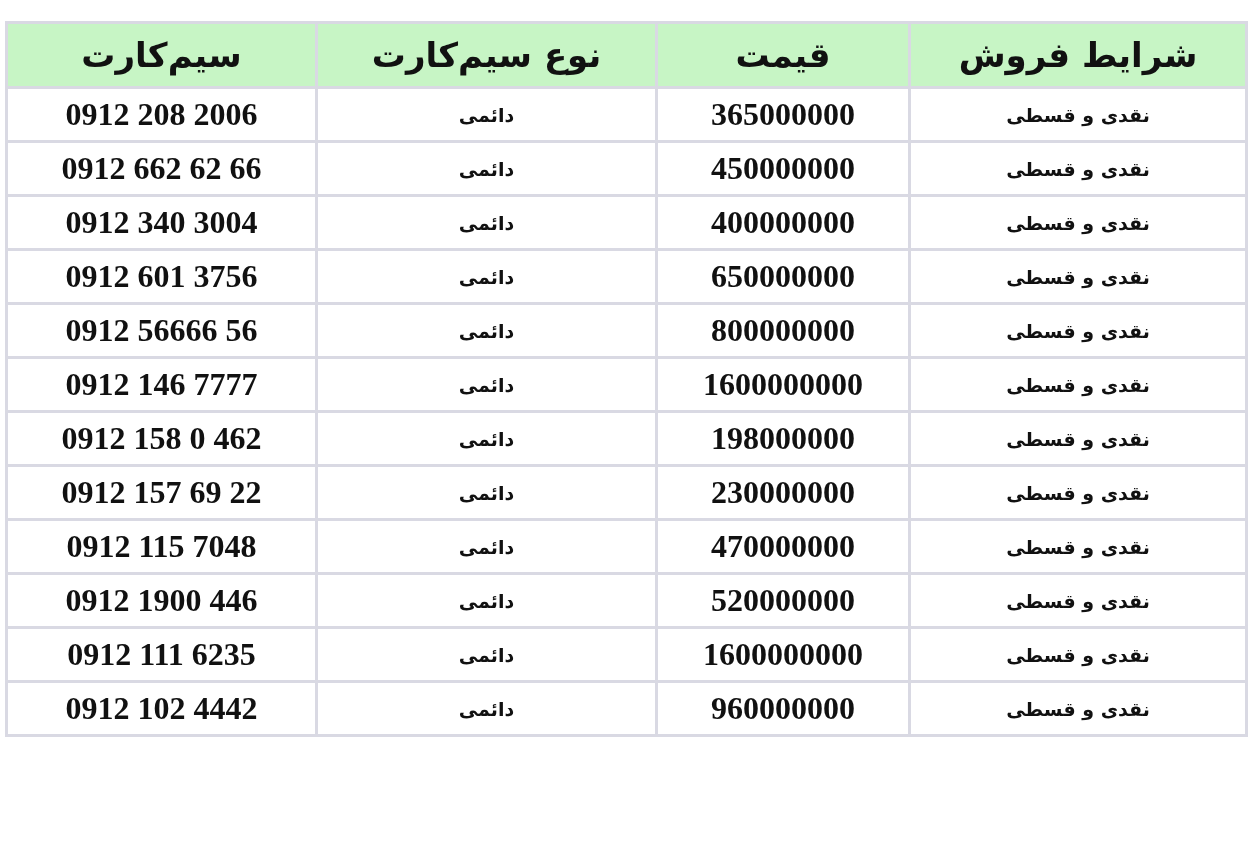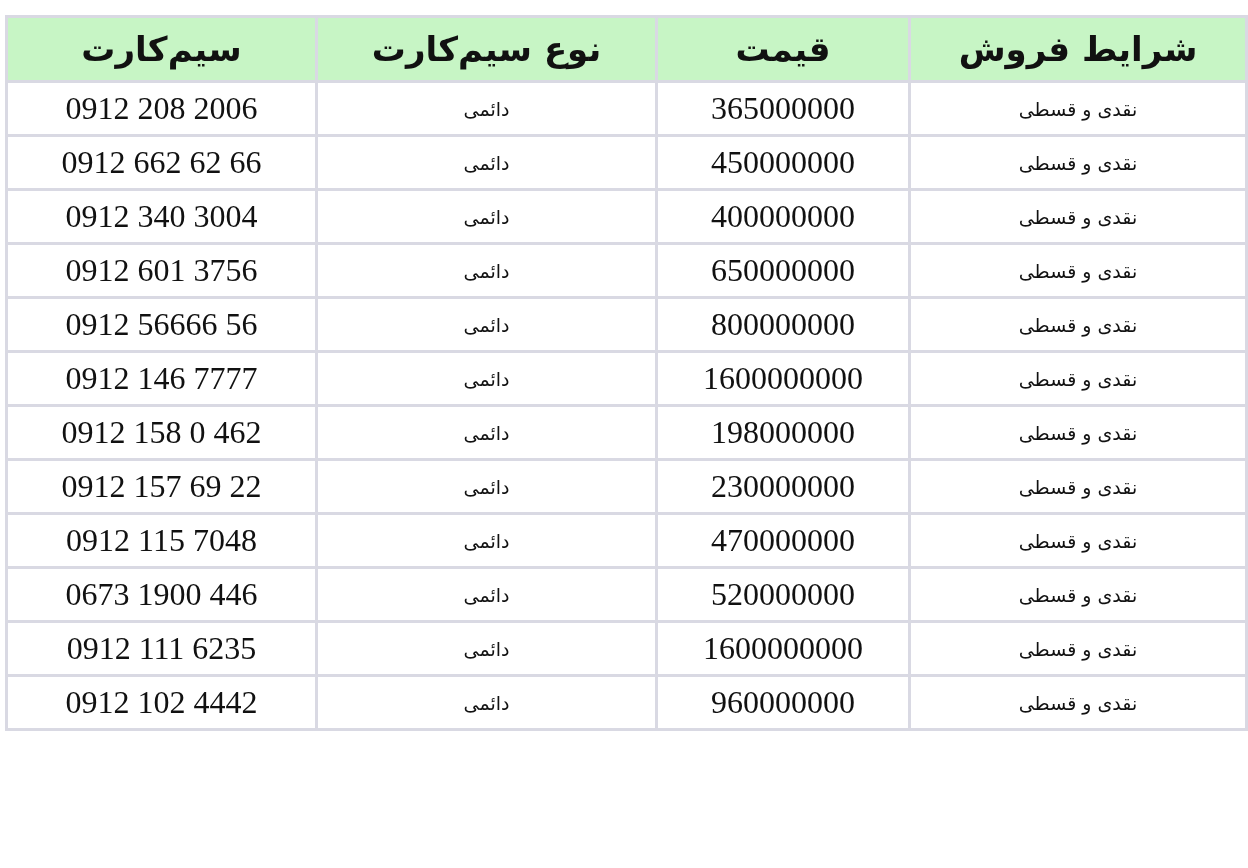--- a/index.html
+++ b/index.html
@@ -10,33 +10,34 @@
     body {
       width: 1248px;
       height: 868px;
       position: relative;
       overflow: hidden;
       font-family: "Liberation Serif", "DejaVu Serif", serif;
     }
     .table-wrap {
       position: absolute;
       left: 5px;
-      top: 15px;
+      top: 21px;
       width: 1240px;
     }
     table {
       border-collapse: collapse;
       width: 1240px;
       table-layout: fixed;
     }
     th, td {
       border: 3px solid #d9d9e3;
       text-align: center;
       padding: 0;
       color: #111111;
+      font-weight: bold;
     }
     th {
       background: #c7f5c5;
       height: 62px;
       font-family: "DejaVu Sans", sans-serif;
       font-weight: bold;
       font-size: 34px;
       direction: rtl;
     }
     td {
@@ -126,21 +127,21 @@
           <td class="num">230000000</td>
           <td class="fa">نقدی و قسطی</td>
         </tr>
         <tr>
           <td class="num">0912 115 7048</td>
           <td class="fa">دائمی</td>
           <td class="num">470000000</td>
           <td class="fa">نقدی و قسطی</td>
         </tr>
         <tr>
-          <td class="num">0673 1900 446</td>
+          <td class="num">0912 1900 446</td>
           <td class="fa">دائمی</td>
           <td class="num">520000000</td>
           <td class="fa">نقدی و قسطی</td>
         </tr>
         <tr>
           <td class="num">0912 111 6235</td>
           <td class="fa">دائمی</td>
           <td class="num">1600000000</td>
           <td class="fa">نقدی و قسطی</td>
         </tr>

